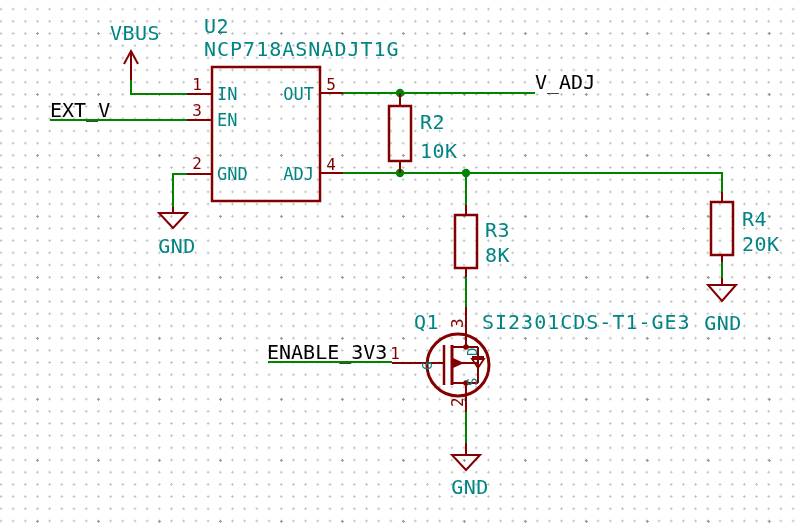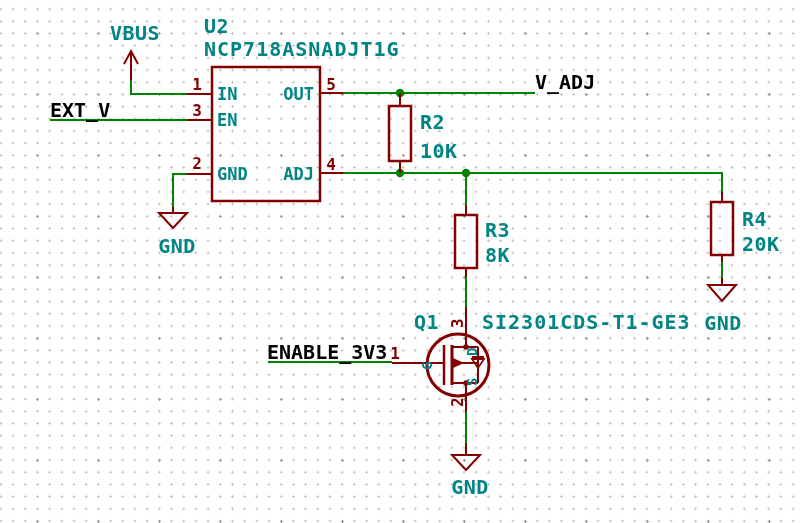--- a/index.html
+++ b/index.html
@@ -7,21 +7,20 @@
     position:relative;
     width:800px;height:523px;
     background-color:#ffffff;
     background-image:
       radial-gradient(circle, #9e9e9e 1.2px, rgba(0,0,0,0) 1.3px),
       radial-gradient(circle, #c2c2c2 1px, rgba(0,0,0,0) 1.1px);
     background-size: 61px 61px, 12.2px 12.2px;
     background-position: 7px 3px, 7px 3px;
     overflow:hidden;
     font-family:"DejaVu Sans Mono", monospace;
-    font-weight:bold;
   }
   svg{position:absolute;left:0;top:0;}
   text{font-family:"DejaVu Sans Mono", monospace;}
   .wire{stroke:#008400;stroke-width:2;fill:none;}
   .sym{stroke:#840000;stroke-width:2.5;fill:none;}
   .pin{stroke:#840000;stroke-width:2;fill:none;}
   .junc{fill:#008400;stroke:none;}
   .tealtxt{fill:#008484;font-size:20px;letter-spacing:0.5px;}
   .pinname{fill:#008484;font-size:17px;}
   .pinnum{fill:#840000;font-size:16px;}

